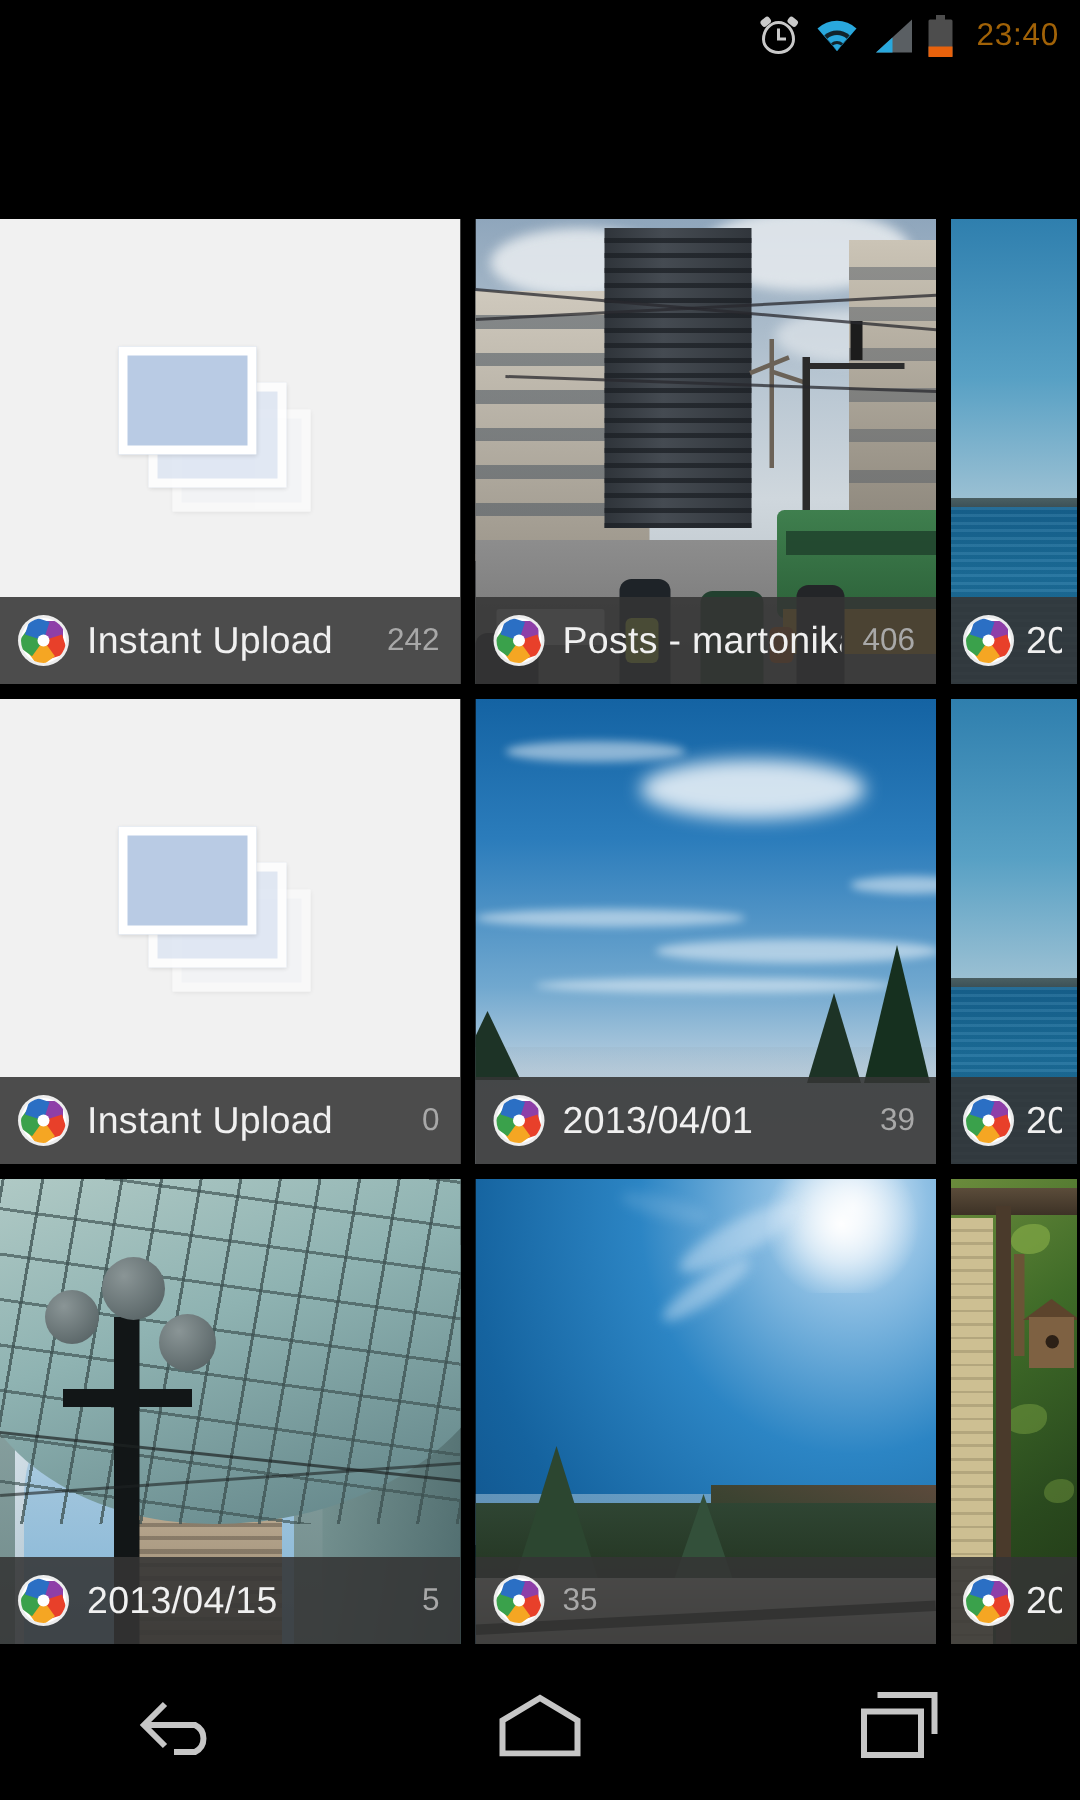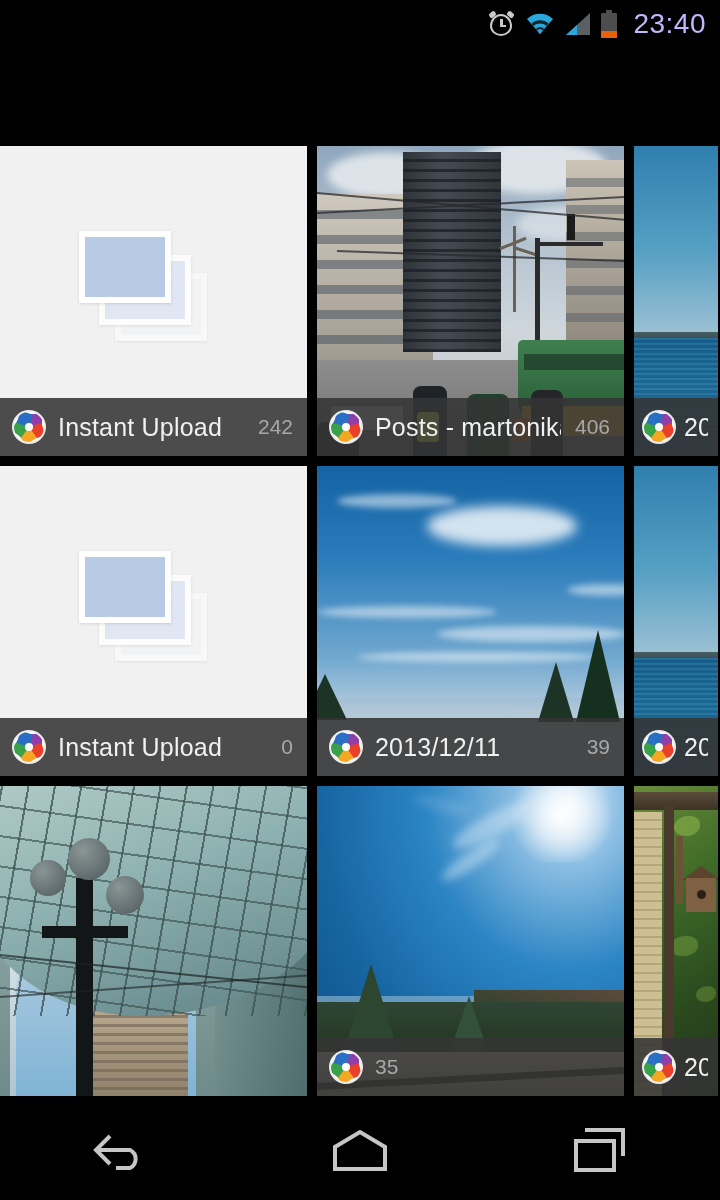--- a/index.html
+++ b/index.html
@@ -28,21 +28,21 @@
      transform:rotate(-40deg); border-radius:2px; }
   .alarm-ico .nub-r { position:absolute; right:1px; top:1px; width:7px; height:5px; background:#c9c9c9;
      transform:rotate(40deg); border-radius:2px; }
 
   .wifi-ico { width:30px; height:26px; position:relative; }
   .signal-ico { width:26px; height:24px; position:relative; }
   .batt-ico { width:16px; height:28px; position:relative; }
   .batt-body { position:absolute; top:3px; left:0; width:16px; height:25px; background:#4d4d4d; border-radius:1px; }
   .batt-cap { position:absolute; top:0; left:5px; width:6px; height:4px; background:#4d4d4d; }
   .batt-fill { position:absolute; bottom:0; left:0; width:16px; height:7px; background:#e8620c; }
-  .sb-time { color:#c4b5fd; font-size:28px; letter-spacing:0.5px; margin-left:6px; }
+  .sb-time { color:#a16207; font-size:21px; letter-spacing:0.5px; margin-left:6px; }
 
   
   .actionbar {
     position:absolute; top:48px; left:0; width:720px; height:98px;
     background:#0c0c0c; display:flex; align-items:center;
   }
   .app-icon {
     margin-left:22px; width:56px; height:62px; background:#3a3a40;
     border:1px solid #55555c; display:flex; align-items:center; justify-content:center;
     flex-shrink:0;
@@ -413,21 +413,21 @@
         </div>
         <div class="tile-label">
           <div class="picasa">
             <i class="p-seg1"></i>
               <i class="p-seg2"></i>
               <i class="p-seg3"></i>
               <i class="p-seg4"></i>
               <i class="p-seg5"></i>
               <i class="p-core"></i>
           </div>
-          <div class="tile-name">2013/12/11</div>
+          <div class="tile-name">2013/04/01</div>
           <div class="tile-count">39</div>
         </div>
       </div>
 
       <div class="tile clipped">
         <div class="thumb">
           <div class="sc">
             <div class="water-sky"></div>
             <div class="water-shore"></div>
             <div class="water-body"></div>
@@ -462,20 +462,32 @@
               </div>
             <div class="arc-arm"></div>
             <div class="arc-post"></div>
             <div class="globe" style="left:68px;top:52px;"></div>
             <div class="globe" style="left:30px;top:74px;width:36px;height:36px;"></div>
             <div class="globe" style="left:106px;top:90px;width:38px;height:38px;"></div>
             <div class="st-wire" style="left:0;top:168px;width:310px;background:rgba(30,35,35,.7);transform:rotate(6deg);"></div>
             <div class="st-wire" style="left:0;top:210px;width:310px;background:rgba(30,35,35,.6);transform:rotate(-4deg);"></div>
           </div>
         </div>
+        <div class="tile-label">
+          <div class="picasa">
+            <i class="p-seg1"></i>
+              <i class="p-seg2"></i>
+              <i class="p-seg3"></i>
+              <i class="p-seg4"></i>
+              <i class="p-seg5"></i>
+              <i class="p-core"></i>
+          </div>
+          <div class="tile-name">2013/04/15</div>
+          <div class="tile-count">5</div>
+        </div>
       </div>
 
       <div class="tile">
         <div class="thumb">
           <div class="sc">
             <div class="pan-sky"></div>
             <div class="pan-sun"></div>
             <div class="pan-flare" style="right:86px;top:28px;width:90px;height:22px;transform:rotate(-28deg);"></div>
             <div class="pan-flare" style="right:118px;top:66px;width:70px;height:16px;transform:rotate(-34deg);"></div>
             <div class="pan-flare" style="left:96px;top:12px;width:60px;height:14px;transform:rotate(14deg);opacity:.3;"></div>

